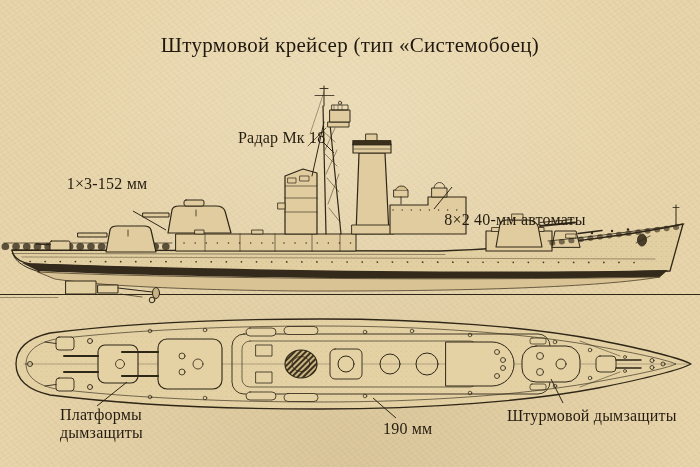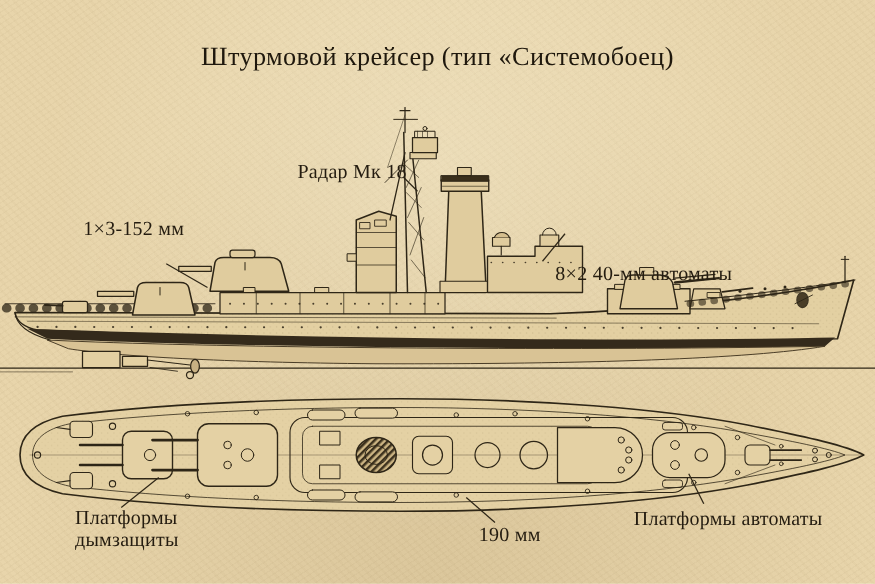--- a/index.html
+++ b/index.html
@@ -314,15 +314,15 @@
     <div>8×2 40-мм автоматы</div>
   </div>
 
   <div class="lbl" style="left:60px;top:406px;">
     <div>Платформы</div>
     <div>дымзащиты</div>
   </div>
 
   <div class="lbl" style="left:383px;top:420px;">190 мм</div>
 
-  <div class="lbl" style="left:507px;top:407px;">Платформы автоматы</div>
+  <div class="lbl" style="left:507px;top:407px;">Штурмовой дымзащиты</div>
 
 </div>
 
 </body></html>

